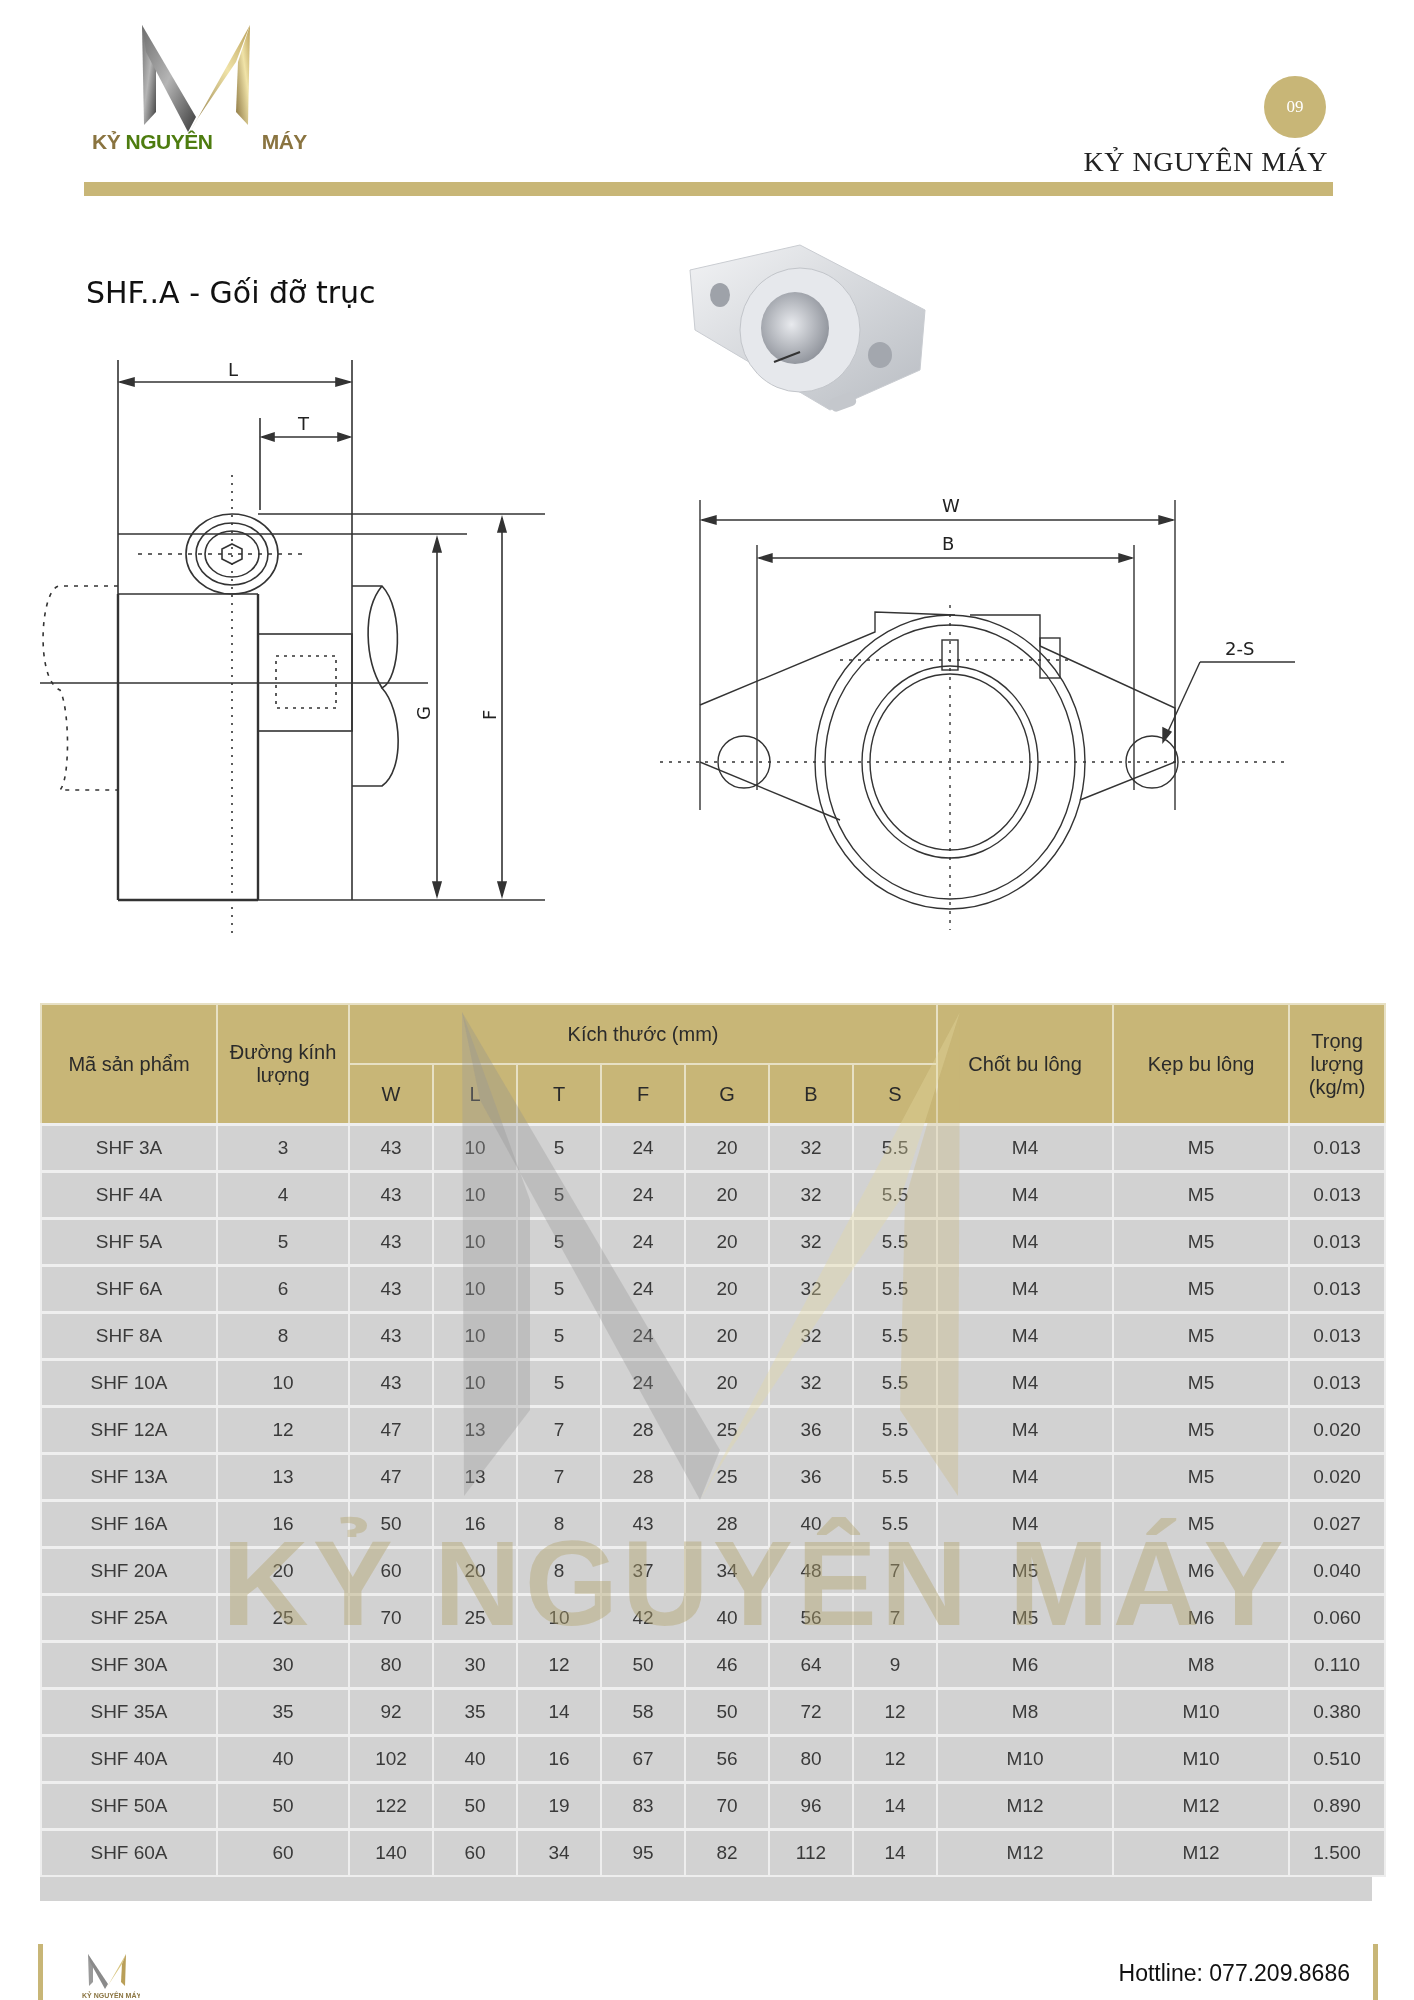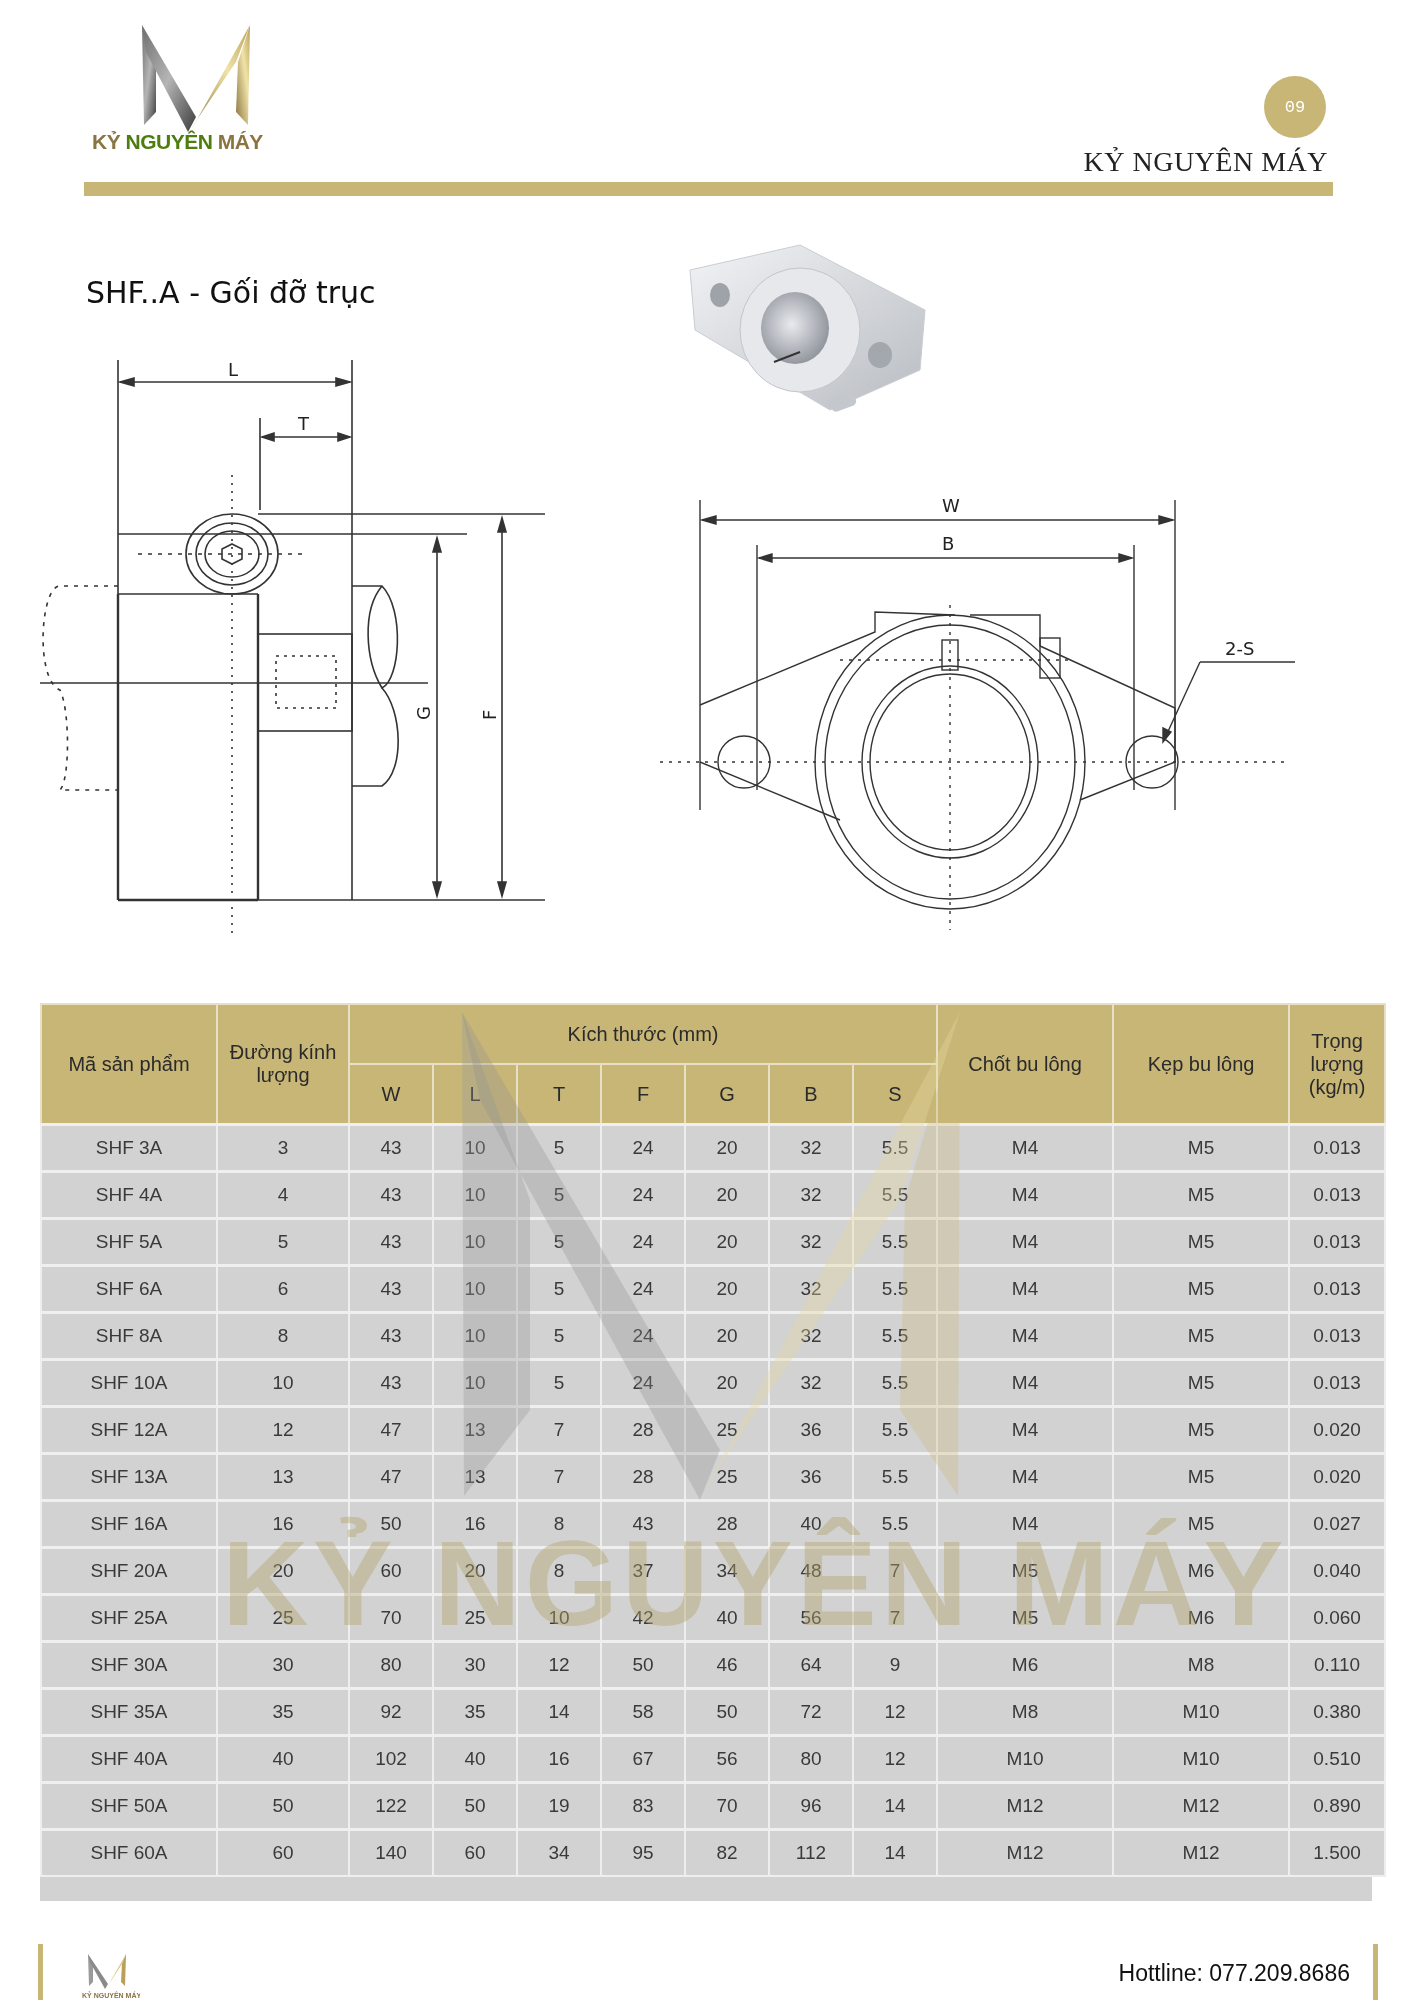--- a/index.html
+++ b/index.html
@@ -3,22 +3,22 @@
 <meta charset="utf-8">
 <style>
   html, body { margin: 0; padding: 0; background: #ffffff; }
   body { width: 1414px; height: 2000px; position: relative; overflow: hidden; font-family: "DejaVu Sans", sans-serif; color: #222; }
 
   
   .logo { position: absolute; left: 88px; top: 22px; width: 220px; height: 140px; }
   .logo-text { position: absolute; left: 92px; top: 130px; font-family: "Liberation Sans", sans-serif; font-weight: bold; font-size: 21px; letter-spacing: -0.5px; }
   .logo-text .a { color: #8a7440; }
   .logo-text .b { color: #4d7c0f; }
-  .logo-text .c { color: #8a7440; }
-  .page-badge { position: absolute; left: 1264px; top: 76px; width: 62px; height: 62px; border-radius: 50%; background: #c8b677; color: #fff; font-family: Liberation Mono, monospace; font-size: 17px; display: flex; align-items: center; justify-content: center; }
+  .logo-text .c { color: #8a7440; padding-left: 44px; }
+  .page-badge { position: absolute; left: 1264px; top: 76px; width: 62px; height: 62px; border-radius: 50%; background: #c8b677; color: #fff; font-family: Liberation Serif, serif; font-size: 17px; display: flex; align-items: center; justify-content: center; }
   .brand-right { position: absolute; right: 86px; top: 146px; font-family: "Liberation Serif", serif; font-size: 28px; color: #222; letter-spacing: 0.5px; }
   .header-rule { position: absolute; left: 84px; top: 182px; width: 1249px; height: 14px; background: #c8b677; }
 
   .section-title { position: absolute; left: 86px; top: 252px; font-family: "DejaVu Sans", sans-serif; font-size: 30px; color: #111; margin-top: 23px; }
 
   .drawing-side { position: absolute; left: 40px; top: 350px; width: 520px; height: 590px; }
   .product-photo { position: absolute; left: 680px; top: 240px; width: 270px; height: 200px; }
   .drawing-front { position: absolute; left: 660px; top: 470px; width: 660px; height: 460px; }
   .dim-label { font-family: "DejaVu Sans", sans-serif; font-size: 18px; fill: #222; }
 

